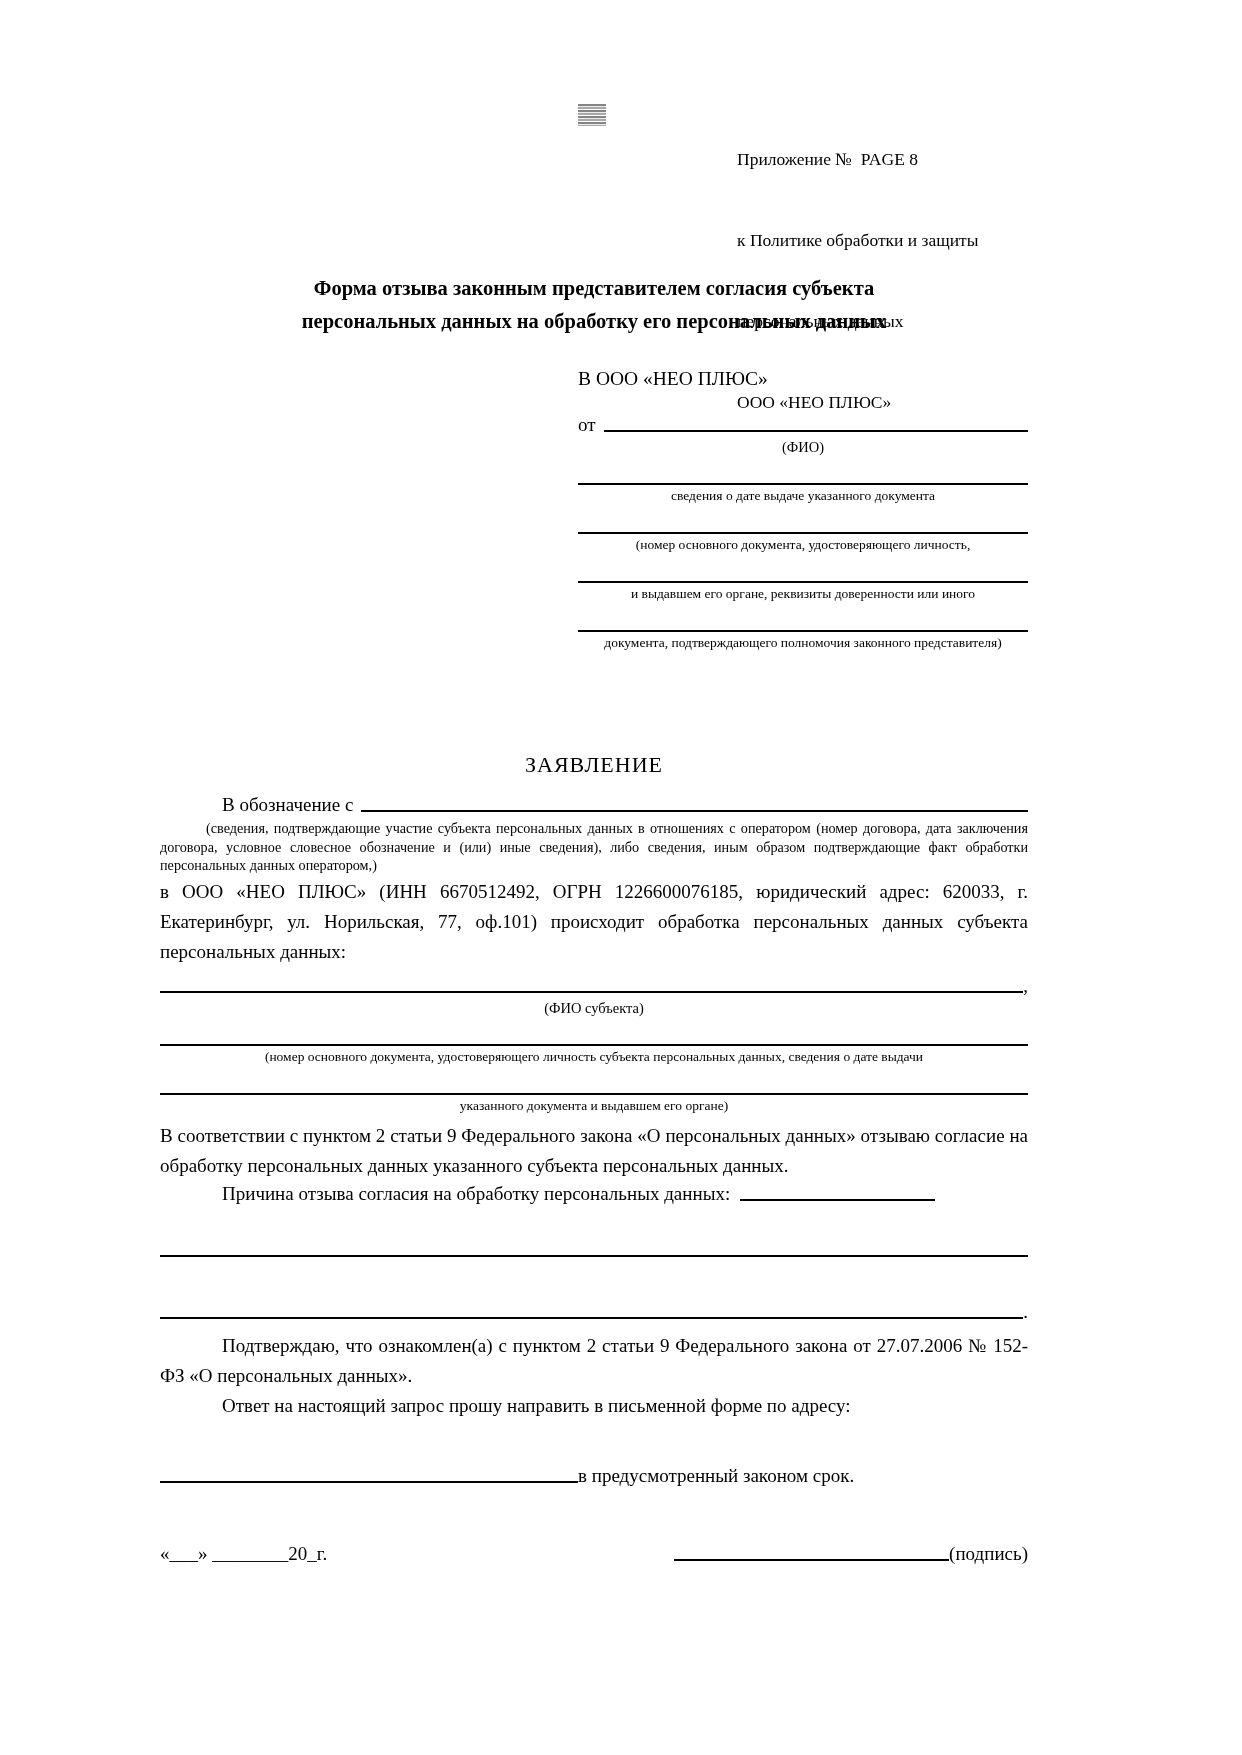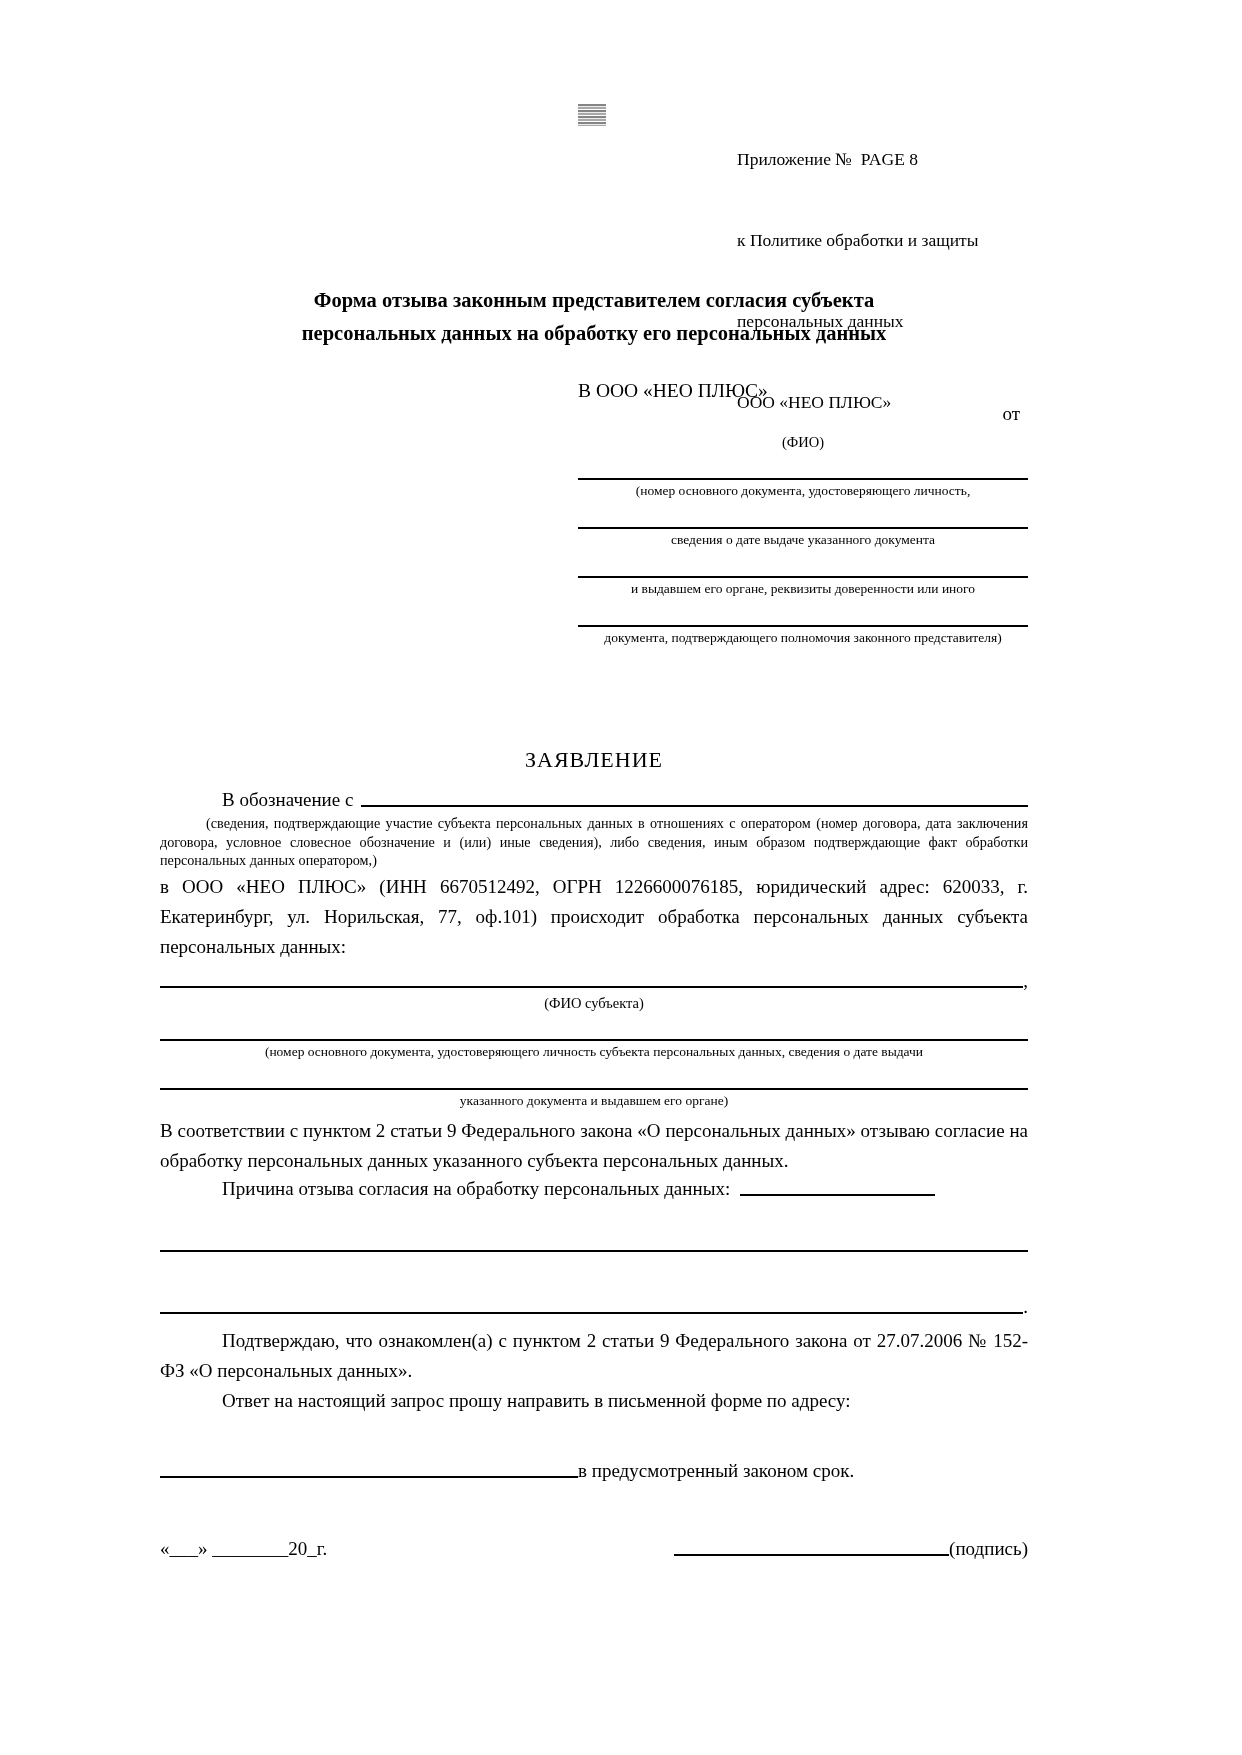--- a/index.html
+++ b/index.html
@@ -25,32 +25,32 @@
       #ffffff 5px, #ffffff 6px);
     opacity:.85;
   }
 
   .appendix {
     position:absolute; left:737px; top:92px; width:300px;
     font-size:17.5px; line-height:27px;
     white-space:pre-wrap;
   }
 
-  .content { position:absolute; left:160px; top:16px; width:868px; }
+  .content { position:absolute; left:160px; top:4px; width:868px; }
 
   .title {
     margin-top:268px;
     text-align:center;
     font-weight:bold;
     font-size:20.5px; line-height:33px;
   }
 
   .addressee { margin-left:418px; width:450px; margin-top:30px; }
   .addressee .to { font-size:19.5px; }
-  .from-row { display:flex; align-items:flex-end; margin-top:1px;flex-direction:column; }
+  .from-row { display:flex; align-items:flex-end; margin-top:24px; }
   .from-row .lbl { margin-right:8px; }
 
   .line { flex:1; border-bottom:2px solid #000; height:0; margin-bottom:4px; }
 
   .cap { text-align:center; font-size:14.5px; line-height:18px; padding-top:2px; }
   .cap.small { font-size:13.5px; }
 
   .blank-group { margin-top:27px; }
   .rule { border-top:2px solid #000; height:0; }
 
@@ -120,26 +120,26 @@
       <div class="to">В ООО «НЕО ПЛЮС»</div>
 
       <div class="from-row">
         <span class="lbl">от</span>
         <span class="line"></span>
       </div>
       <div class="cap">(ФИО)</div>
 
       <div class="blank-group">
         <div class="rule"></div>
+        <div class="cap small">сведения о дате выдаче указанного документа</div>
+      </div>
+
+      <div class="blank-group">
+        <div class="rule"></div>
         <div class="cap small">(номер основного документа, удостоверяющего личность,</div>
-      </div>
-
-      <div class="blank-group">
-        <div class="rule"></div>
-        <div class="cap small">сведения о дате выдаче указанного документа</div>
       </div>
 
       <div class="blank-group">
         <div class="rule"></div>
         <div class="cap small">и выдавшем его органе, реквизиты доверенности или иного</div>
       </div>
 
       <div class="blank-group">
         <div class="rule"></div>
         <div class="cap small">документа, подтверждающего полномочия законного представителя)</div>

